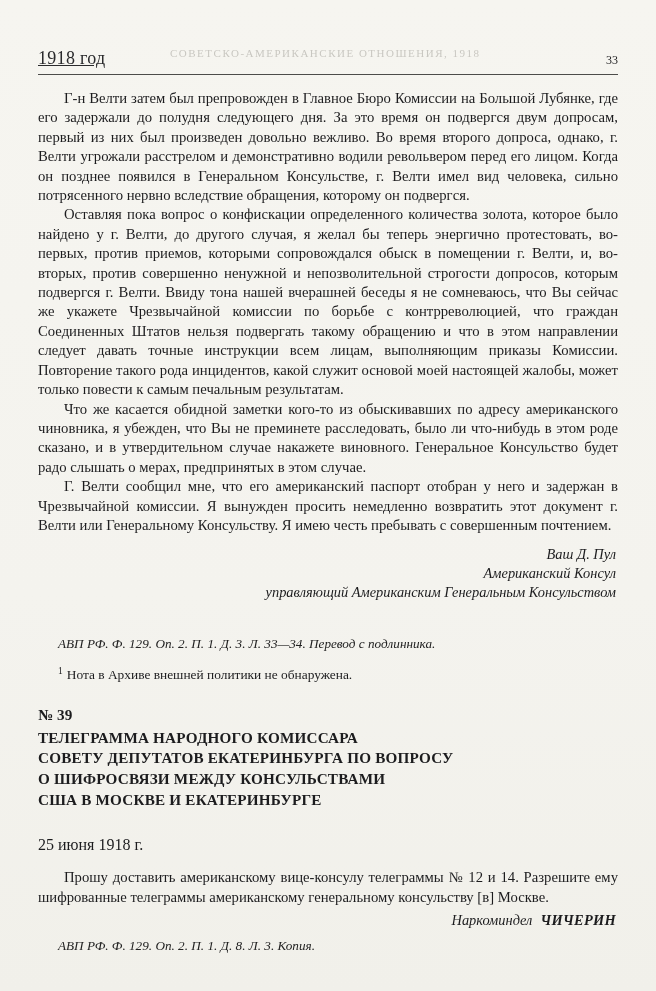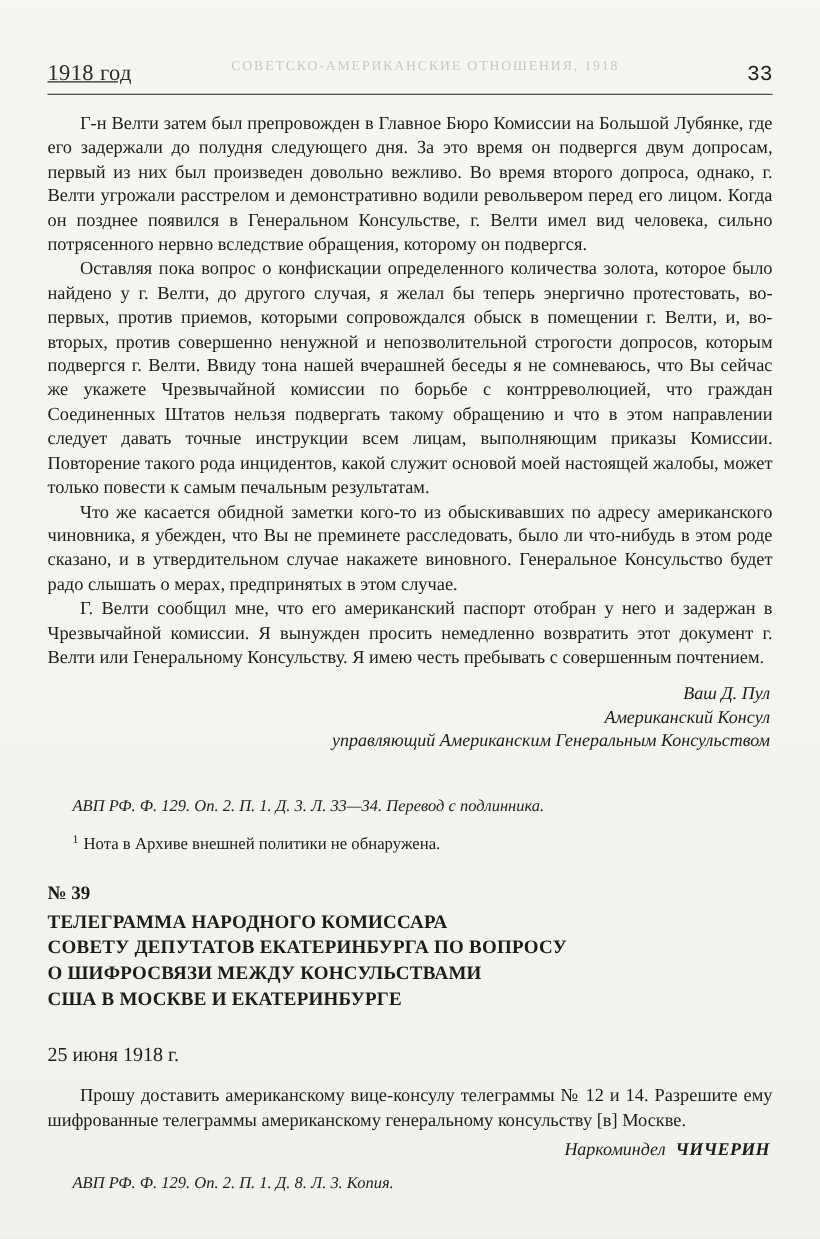--- a/index.html
+++ b/index.html
@@ -12,33 +12,33 @@
     position: relative;
     width: 656px; height: 991px;
     box-sizing: border-box;
     padding: 0 38px;
     background: linear-gradient(180deg, #f6f5f0 0%, #f4f3ee 60%, #f1f0ea 100%);
     color: #1c1c1e;
     overflow: hidden;
   }
   .bleed {
     position: absolute;
-    top: 47px; left: 185px; width: 420px;
+    top: 47px; left: 170px; width: 420px;
     font-size: 11px; letter-spacing: 1.5px;
     color: rgba(125,123,115,0.38);
     filter: blur(0.4px);
     white-space: nowrap;
     user-select: none;
   }
   .running-head {
     display: flex; justify-content: space-between; align-items: baseline;
     padding-top: 48px;
   }
   .rh-left { font-size: 18px; color: #2a2a2c; letter-spacing: 0.3px; text-decoration: underline; }
-  .rh-right { font-size: 17px; color: #1c1c1e; font-family: Liberation Mono, monospace; }
+  .rh-right { font-size: 12px; color: #1c1c1e; }
   .rule {
     border-top: 1px solid #4c4c4a;
     margin-top: 5px;
   }
   .doc { margin-top: 14px; }
   .doc p {
     margin: 0;
     font-size: 14.7px;
     line-height: 19.4px;
     text-align: justify;

